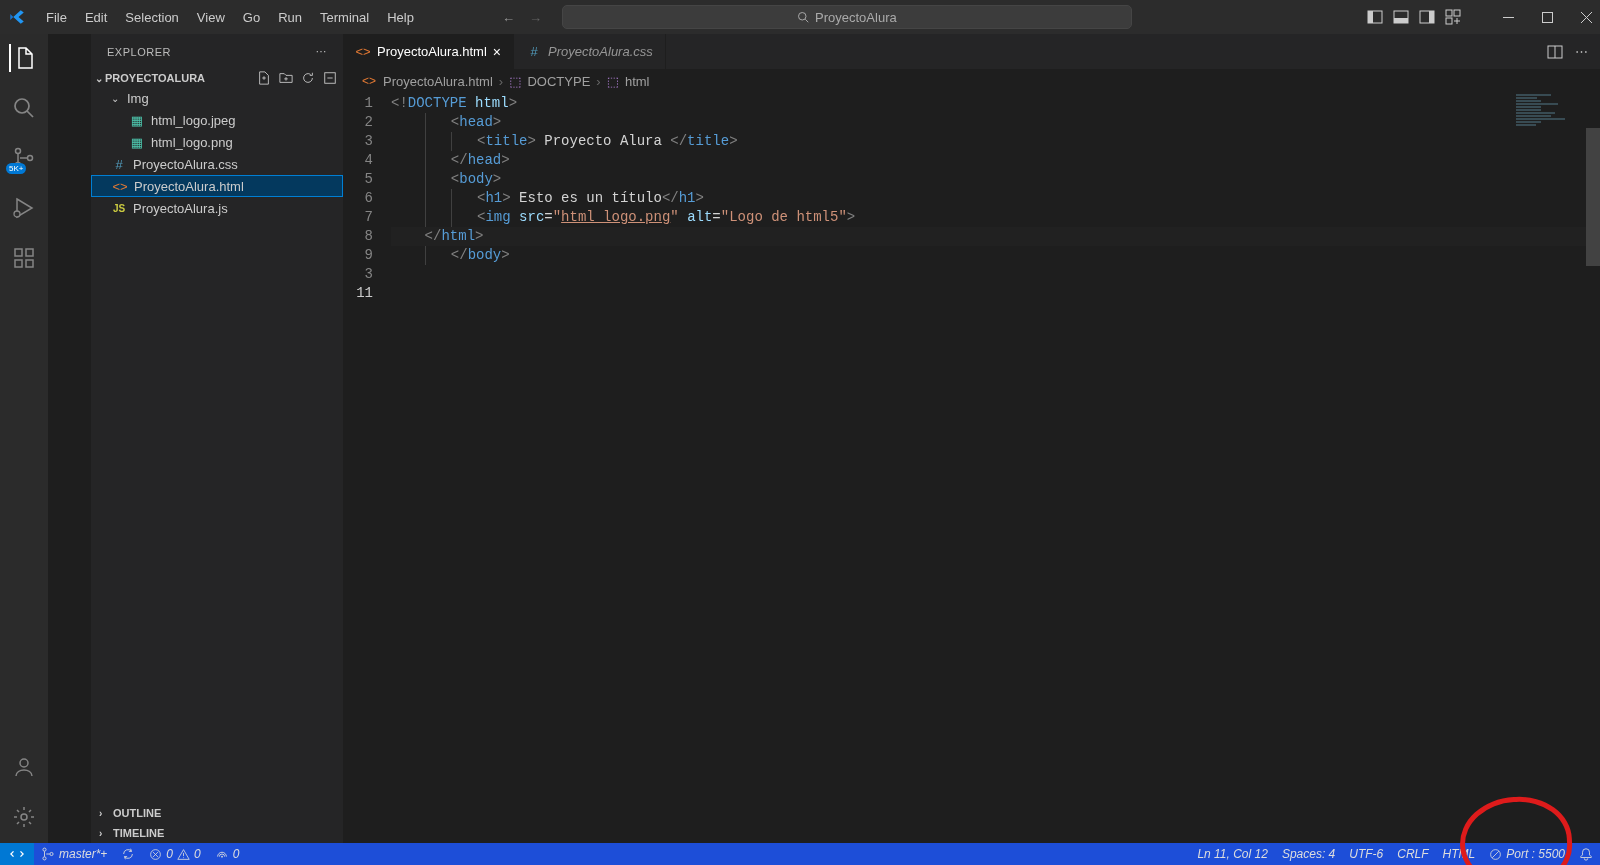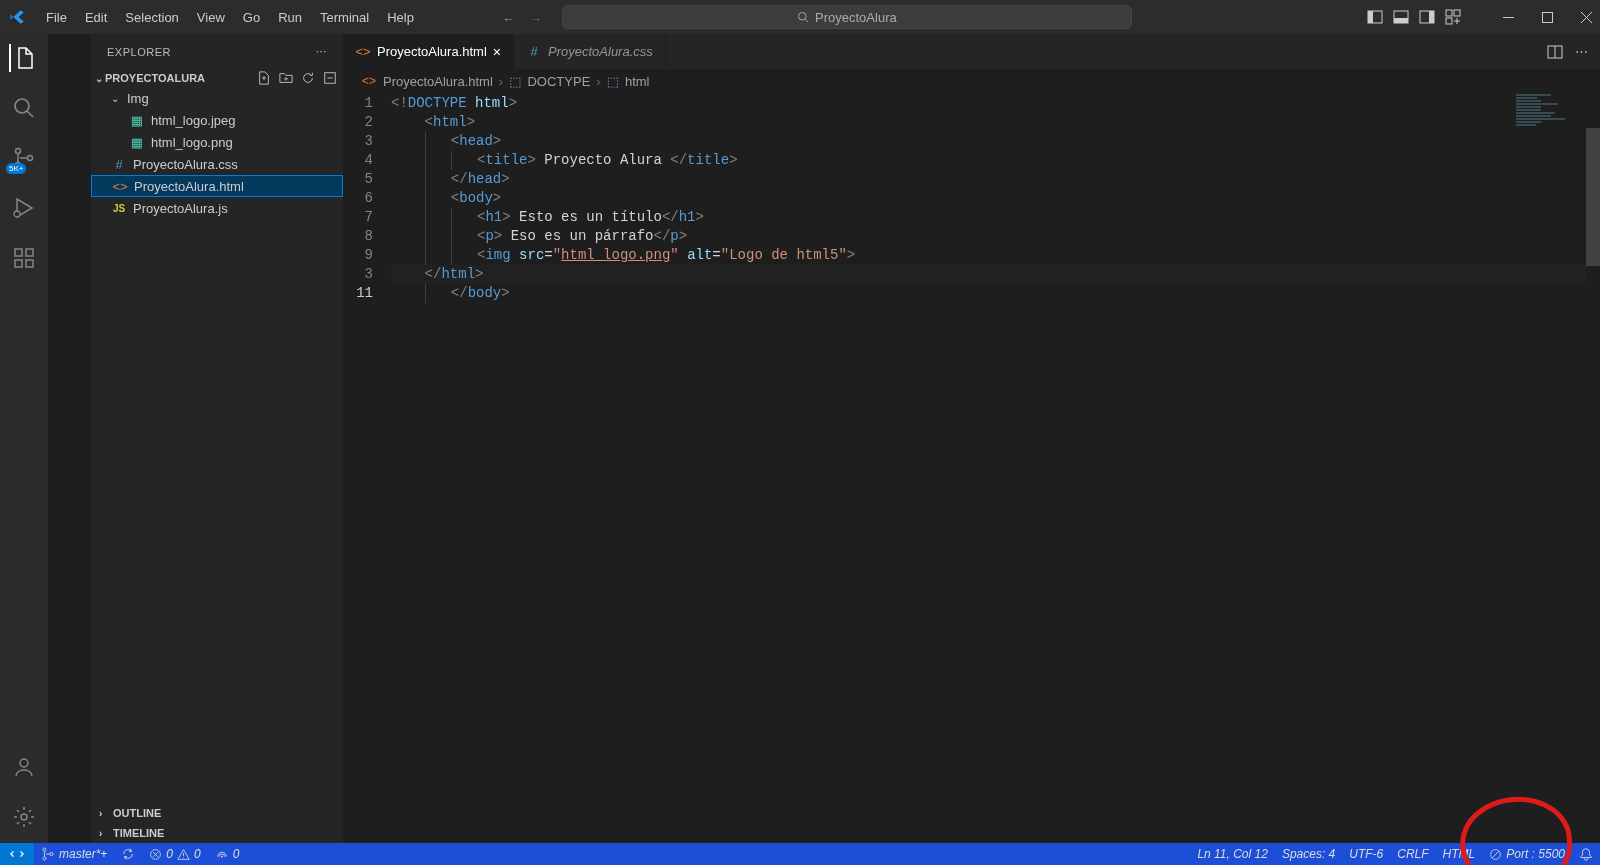--- a/index.html
+++ b/index.html
@@ -395,27 +395,25 @@
           <div>5</div>
           <div>6</div>
           <div>7</div>
           <div>8</div>
           <div>9</div>
           <div>3</div>
           <div style="color:#ccc">11</div>
       </div>
       <div class="code">
 <div class="line"><span class="tok-lt">&lt;!</span><span class="tok-doct">DOCTYPE</span> <span class="tok-attr">html</span><span class="tok-lt">&gt;</span></div>
-<div class="line">    <span class="tok-lt">&lt;</span><span class="tok-tag">html</span><span class="tok-lt">&gt;</span></div>
 <div class="line">    <span class="indent"></span>   <span class="tok-lt">&lt;</span><span class="tok-tag">head</span><span class="tok-lt">&gt;</span></div>
 <div class="line">    <span class="indent"></span>   <span class="indent"></span>   <span class="tok-lt">&lt;</span><span class="tok-tag">title</span><span class="tok-lt">&gt;</span><span class="tok-txt"> Proyecto Alura </span><span class="tok-lt">&lt;/</span><span class="tok-tag">title</span><span class="tok-lt">&gt;</span></div>
 <div class="line">    <span class="indent"></span>   <span class="tok-lt">&lt;/</span><span class="tok-tag">head</span><span class="tok-lt">&gt;</span></div>
 <div class="line">    <span class="indent"></span>   <span class="tok-lt">&lt;</span><span class="tok-tag">body</span><span class="tok-lt">&gt;</span></div>
 <div class="line">    <span class="indent"></span>   <span class="indent"></span>   <span class="tok-lt">&lt;</span><span class="tok-tag">h1</span><span class="tok-lt">&gt;</span><span class="tok-txt"> Esto es un título</span><span class="tok-lt">&lt;/</span><span class="tok-tag">h1</span><span class="tok-lt">&gt;</span></div>
-<div class="line">    <span class="indent"></span>   <span class="indent"></span>   <span class="tok-lt">&lt;</span><span class="tok-tag">p</span><span class="tok-lt">&gt;</span><span class="tok-txt"> Eso es un párrafo</span><span class="tok-lt">&lt;/</span><span class="tok-tag">p</span><span class="tok-lt">&gt;</span></div>
 <div class="line">    <span class="indent"></span>   <span class="indent"></span>   <span class="tok-lt">&lt;</span><span class="tok-tag">img</span> <span class="tok-attr">src</span><span class="tok-txt">=</span><span class="tok-str">"</span><span class="tok-strlink">html_logo.png</span><span class="tok-str">"</span> <span class="tok-attr">alt</span><span class="tok-txt">=</span><span class="tok-str">"</span><span class="tok-str">Logo de html5</span><span class="tok-str">"</span><span class="tok-lt">&gt;</span></div>
 <div class="line hl">    <span class="tok-lt">&lt;/</span><span class="tok-tag">html</span><span class="tok-lt">&gt;</span></div>
 <div class="line">    <span class="indent"></span>   <span class="tok-lt">&lt;/</span><span class="tok-tag">body</span><span class="tok-lt">&gt;</span></div>
       </div>
       <div class="minimap">
         <div class="mm-line" style="width:50%"></div>
           <div class="mm-line" style="width:30%"></div>
           <div class="mm-line" style="width:35%"></div>
           <div class="mm-line" style="width:60%"></div>
           <div class="mm-line" style="width:35%"></div>

